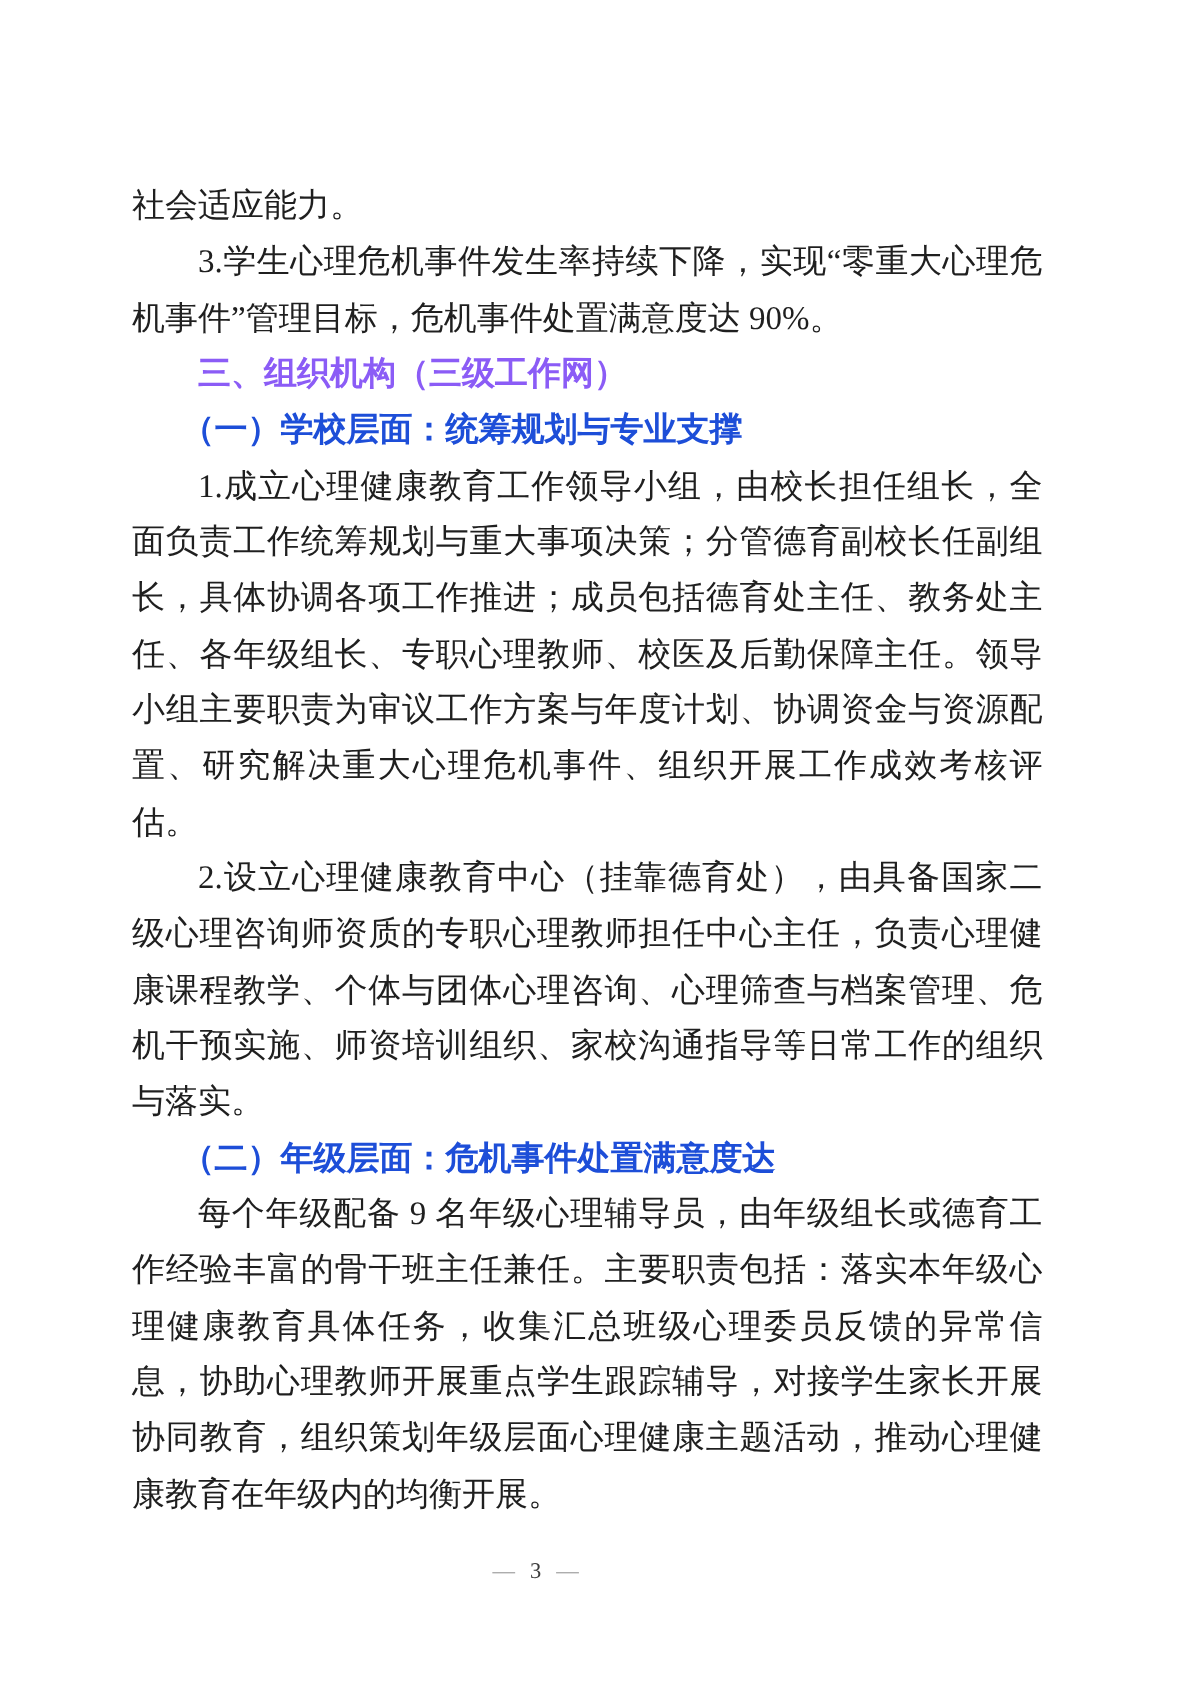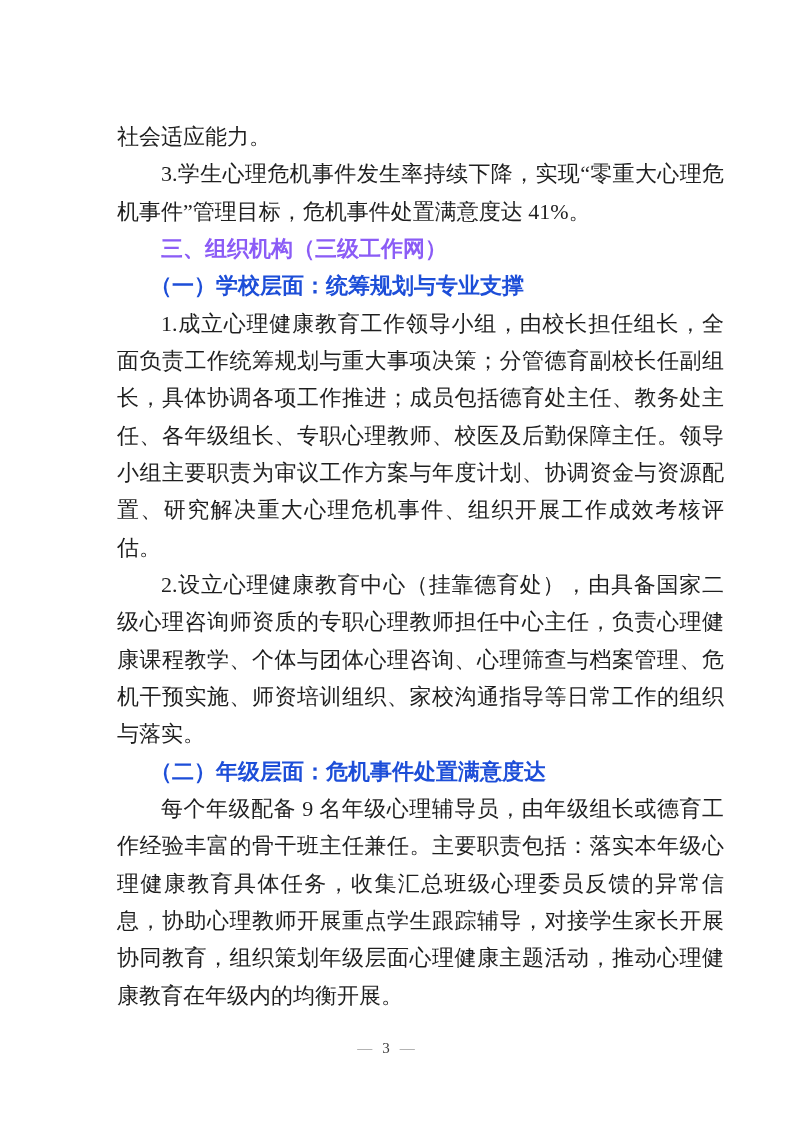--- a/index.html
+++ b/index.html
@@ -8,21 +8,20 @@
     background: #ffffff;
   }
   .page {
     position: relative;
     width: 714px;
     height: 1122px;
     background: #ffffff;
     overflow: hidden;
     font-family: "Liberation Serif", "DejaVu Serif", serif;
     color: #1f1f1f;
-    margin-left: 29px;
   }
   .doc-body {
     position: absolute;
     left: 88px;
     top: 118px;
     width: 607px;
     font-size: 22px;
     line-height: 37.33px;
     text-align: justify;
     text-justify: inter-character;
@@ -68,21 +67,21 @@
   }
 </style>
 </head>
 <body>
 
 <div class="page">
 
   <div class="doc-body">
     <p class="para-continuation">社会适应能力。</p>
 
-    <p class="para">3.学生心理危机事件发生率持续下降，实现“零重大心理危机事件”管理目标，危机事件处置满意度达 41%。</p>
+    <p class="para">3.学生心理危机事件发生率持续下降，实现“零重大心理危机事件”管理目标，危机事件处置满意度达 90%。</p>
 
     <p class="heading-1">三、组织机构（三级工作网）</p>
 
     <p class="heading-2">（一）学校层面：统筹规划与专业支撑</p>
 
     <p class="para">1.成立心理健康教育工作领导小组，由校长担任组长，全面负责工作统筹规划与重大事项决策；分管德育副校长任副组长，具体协调各项工作推进；成员包括德育处主任、教务处主任、各年级组长、专职心理教师、校医及后勤保障主任。领导小组主要职责为审议工作方案与年度计划、协调资金与资源配置、研究解决重大心理危机事件、组织开展工作成效考核评估。</p>
 
     <p class="para">2.设立心理健康教育中心（挂靠德育处），由具备国家二级心理咨询师资质的专职心理教师担任中心主任，负责心理健康课程教学、个体与团体心理咨询、心理筛查与档案管理、危机干预实施、师资培训组织、家校沟通指导等日常工作的组织与落实。</p>
 
     <p class="heading-2">（二）年级层面：危机事件处置满意度达</p>

